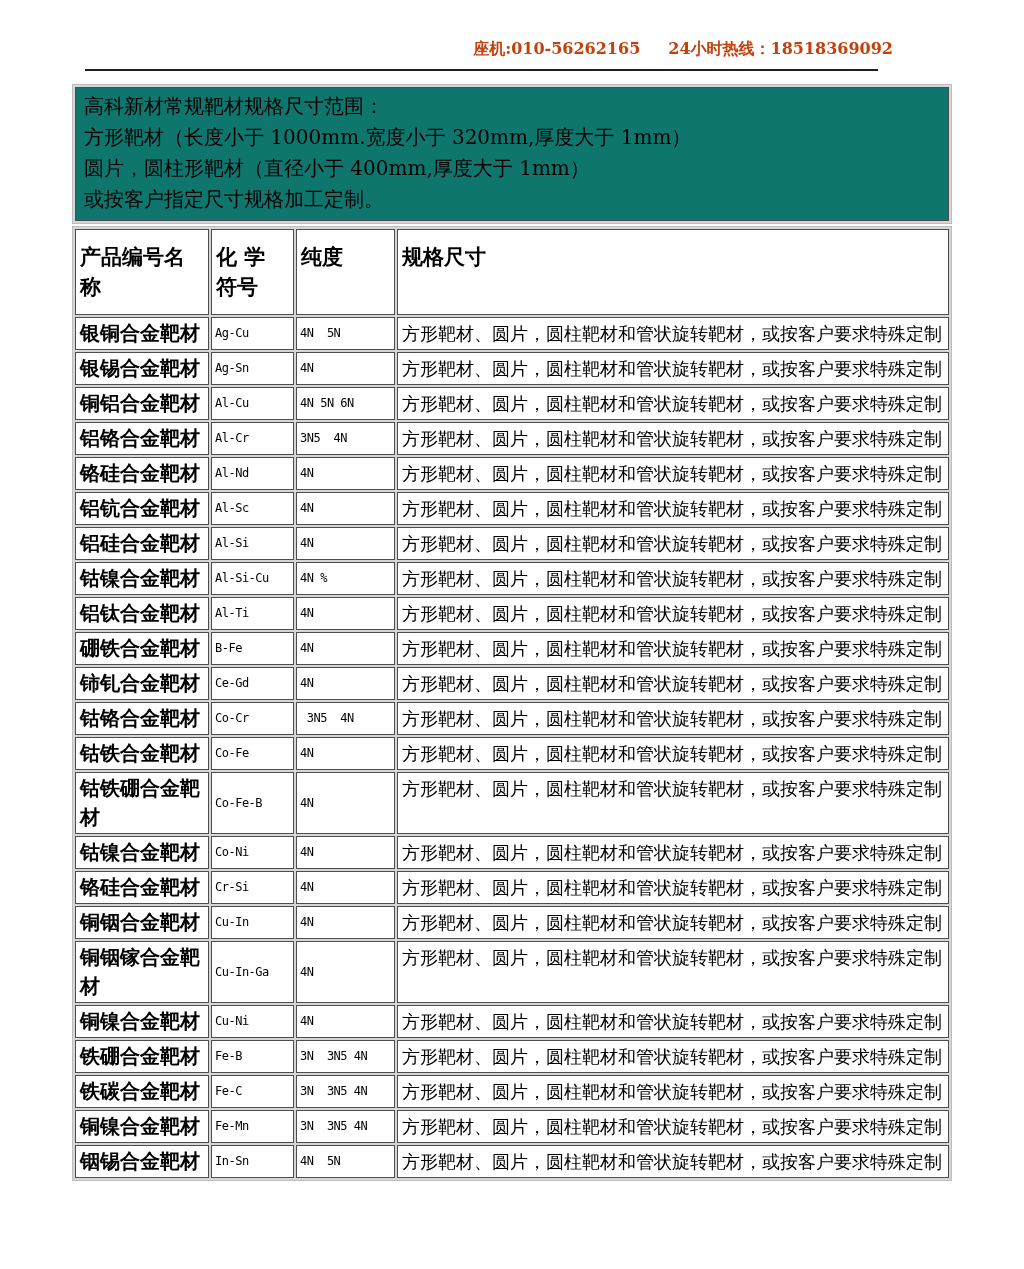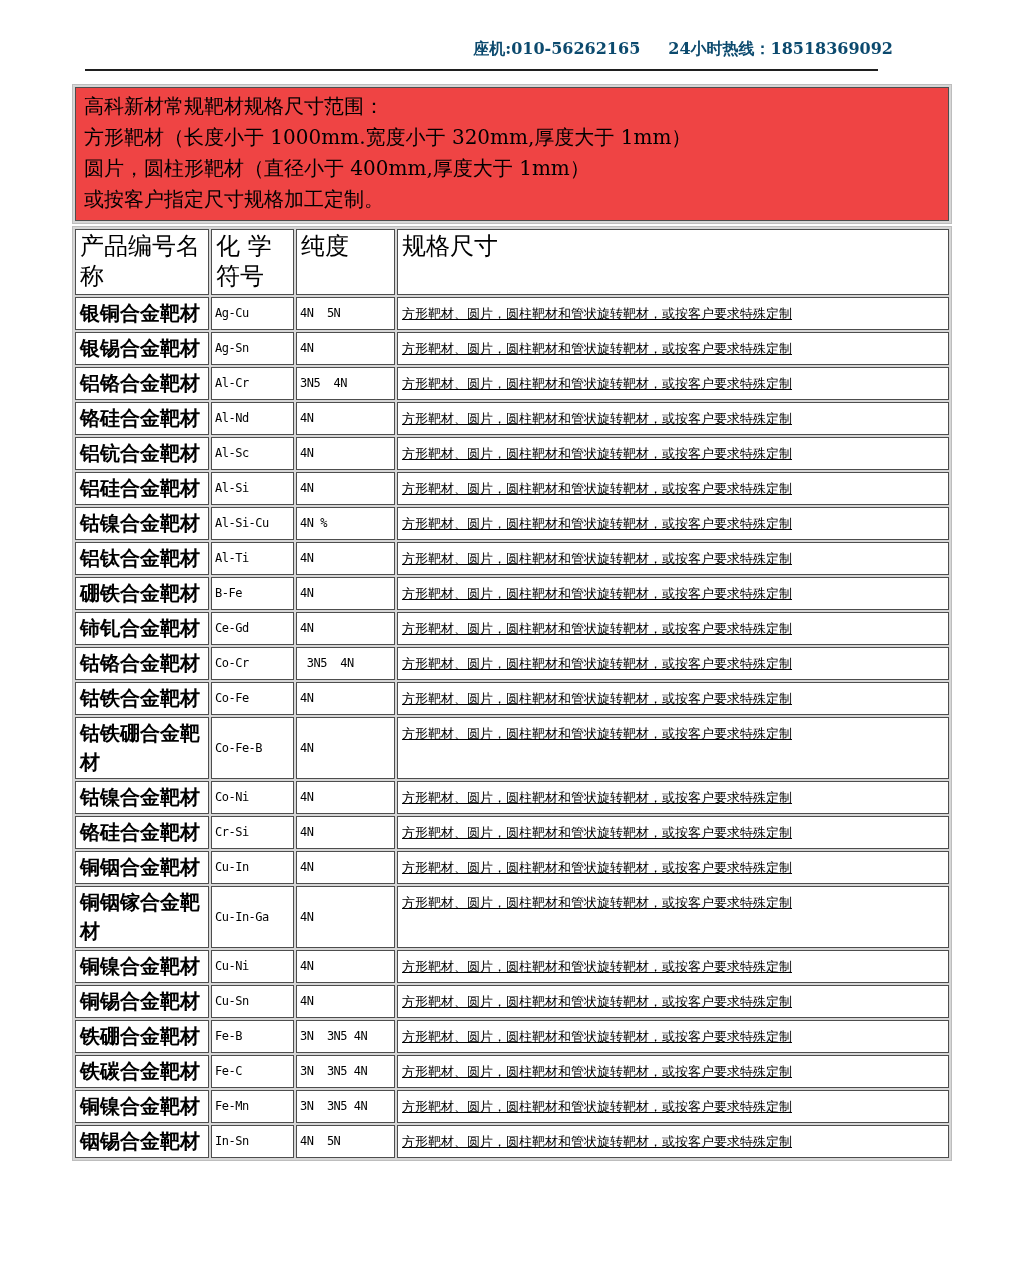--- a/index.html
+++ b/index.html
@@ -10,40 +10,40 @@
     color: #000000;
     font-family: "DejaVu Serif", "Liberation Serif", serif;
     overflow: hidden;
   }
   .top-header {
     margin-top: 20px;
     text-align: right;
     padding-right: 131px;
     font-size: 16px;
     font-weight: bold;
-    color: #0c4a6e;
+    color: #c2410c;
     white-space: pre;
   }
   .top-header .hotline { margin-left: 28px; }
   .header-rule {
     margin: 9px 0 0 85px;
     width: 793px;
     height: 0;
     border-top: 2px solid #1f1f1f;
   }
   .intro-box {
     margin: 13px 0 0 72px;
     width: 880px;
     box-sizing: border-box;
     background: #d6d6d6;
     border: 1px solid #bdbdbd;
     padding: 2px;
   }
   .intro-inner {
-    background: #ef4444;
+    background: #0f766e;
     border: 1px solid #4d4d4d;
     padding: 3px 8px 5px 8px;
   }
   .intro-inner p {
     margin: 0;
     font-size: 20px;
     line-height: 31px;
     white-space: pre-wrap;
   }
   table.spec-table {
@@ -56,49 +56,48 @@
     background: #d6d6d6;
     border: 1px solid #bdbdbd;
   }
   .spec-table th, .spec-table td {
     background: #ffffff;
     border: 1px solid #4d4d4d;
     text-align: left;
     box-sizing: border-box;
   }
   .spec-table th {
-    font-weight: normal;
-    font-size: 24px;
+    font-weight: bold;
+    font-size: 21px;
     line-height: 30px;
     vertical-align: top;
     height: 66px;
-    padding: 1px 4px;
+    padding: 12px 4px;
     white-space: pre-wrap;
   }
   .spec-table td {
     font-size: 20px;
     line-height: 29px;
     padding: 1px 4px;
   }
   td.c-name  { vertical-align: middle; font-weight: bold; }
   td.c-sym, td.c-pur {
     font-family: "DejaVu Sans Mono", "Liberation Mono", monospace;
     font-size: 12px;
     letter-spacing: -0.5px;
     vertical-align: middle;
     white-space: pre;
     overflow: hidden;
     padding-left: 3px;
   }
   td.c-spec {
-    font-size: 13px;
+    font-size: 18px;
     vertical-align: top;
     white-space: nowrap;
     overflow: hidden;
-    text-decoration: underline;
   }
 </style>
 </head>
 <body>
 
 <div class="top-header">
   <span>座机:010-56262165</span><span class="hotline">24小时热线：18518369092</span>
 </div>
 <div class="header-rule"></div>
 
@@ -133,20 +132,26 @@
     <td class="c-pur">4N  5N</td>
     <td class="c-spec">方形靶材、圆片，圆柱靶材和管状旋转靶材，或按客户要求特殊定制</td>
   </tr>
       <tr>
     <td class="c-name">银锡合金靶材</td>
     <td class="c-sym">Ag-Sn</td>
     <td class="c-pur">4N</td>
     <td class="c-spec">方形靶材、圆片，圆柱靶材和管状旋转靶材，或按客户要求特殊定制</td>
   </tr>
       <tr>
+    <td class="c-name">铜铝合金靶材</td>
+    <td class="c-sym">Al-Cu</td>
+    <td class="c-pur">4N 5N 6N</td>
+    <td class="c-spec">方形靶材、圆片，圆柱靶材和管状旋转靶材，或按客户要求特殊定制</td>
+  </tr>
+      <tr>
     <td class="c-name">铝铬合金靶材</td>
     <td class="c-sym">Al-Cr</td>
     <td class="c-pur">3N5  4N</td>
     <td class="c-spec">方形靶材、圆片，圆柱靶材和管状旋转靶材，或按客户要求特殊定制</td>
   </tr>
       <tr>
     <td class="c-name">铬硅合金靶材</td>
     <td class="c-sym">Al-Nd</td>
     <td class="c-pur">4N</td>
     <td class="c-spec">方形靶材、圆片，圆柱靶材和管状旋转靶材，或按客户要求特殊定制</td>
@@ -229,26 +234,20 @@
     <td class="c-pur">4N</td>
     <td class="c-spec">方形靶材、圆片，圆柱靶材和管状旋转靶材，或按客户要求特殊定制</td>
   </tr>
       <tr>
     <td class="c-name">铜镍合金靶材</td>
     <td class="c-sym">Cu-Ni</td>
     <td class="c-pur">4N</td>
     <td class="c-spec">方形靶材、圆片，圆柱靶材和管状旋转靶材，或按客户要求特殊定制</td>
   </tr>
       <tr>
-    <td class="c-name">铜锡合金靶材</td>
-    <td class="c-sym">Cu-Sn</td>
-    <td class="c-pur">4N</td>
-    <td class="c-spec">方形靶材、圆片，圆柱靶材和管状旋转靶材，或按客户要求特殊定制</td>
-  </tr>
-      <tr>
     <td class="c-name">铁硼合金靶材</td>
     <td class="c-sym">Fe-B</td>
     <td class="c-pur">3N  3N5 4N</td>
     <td class="c-spec">方形靶材、圆片，圆柱靶材和管状旋转靶材，或按客户要求特殊定制</td>
   </tr>
       <tr>
     <td class="c-name">铁碳合金靶材</td>
     <td class="c-sym">Fe-C</td>
     <td class="c-pur">3N  3N5 4N</td>
     <td class="c-spec">方形靶材、圆片，圆柱靶材和管状旋转靶材，或按客户要求特殊定制</td>

